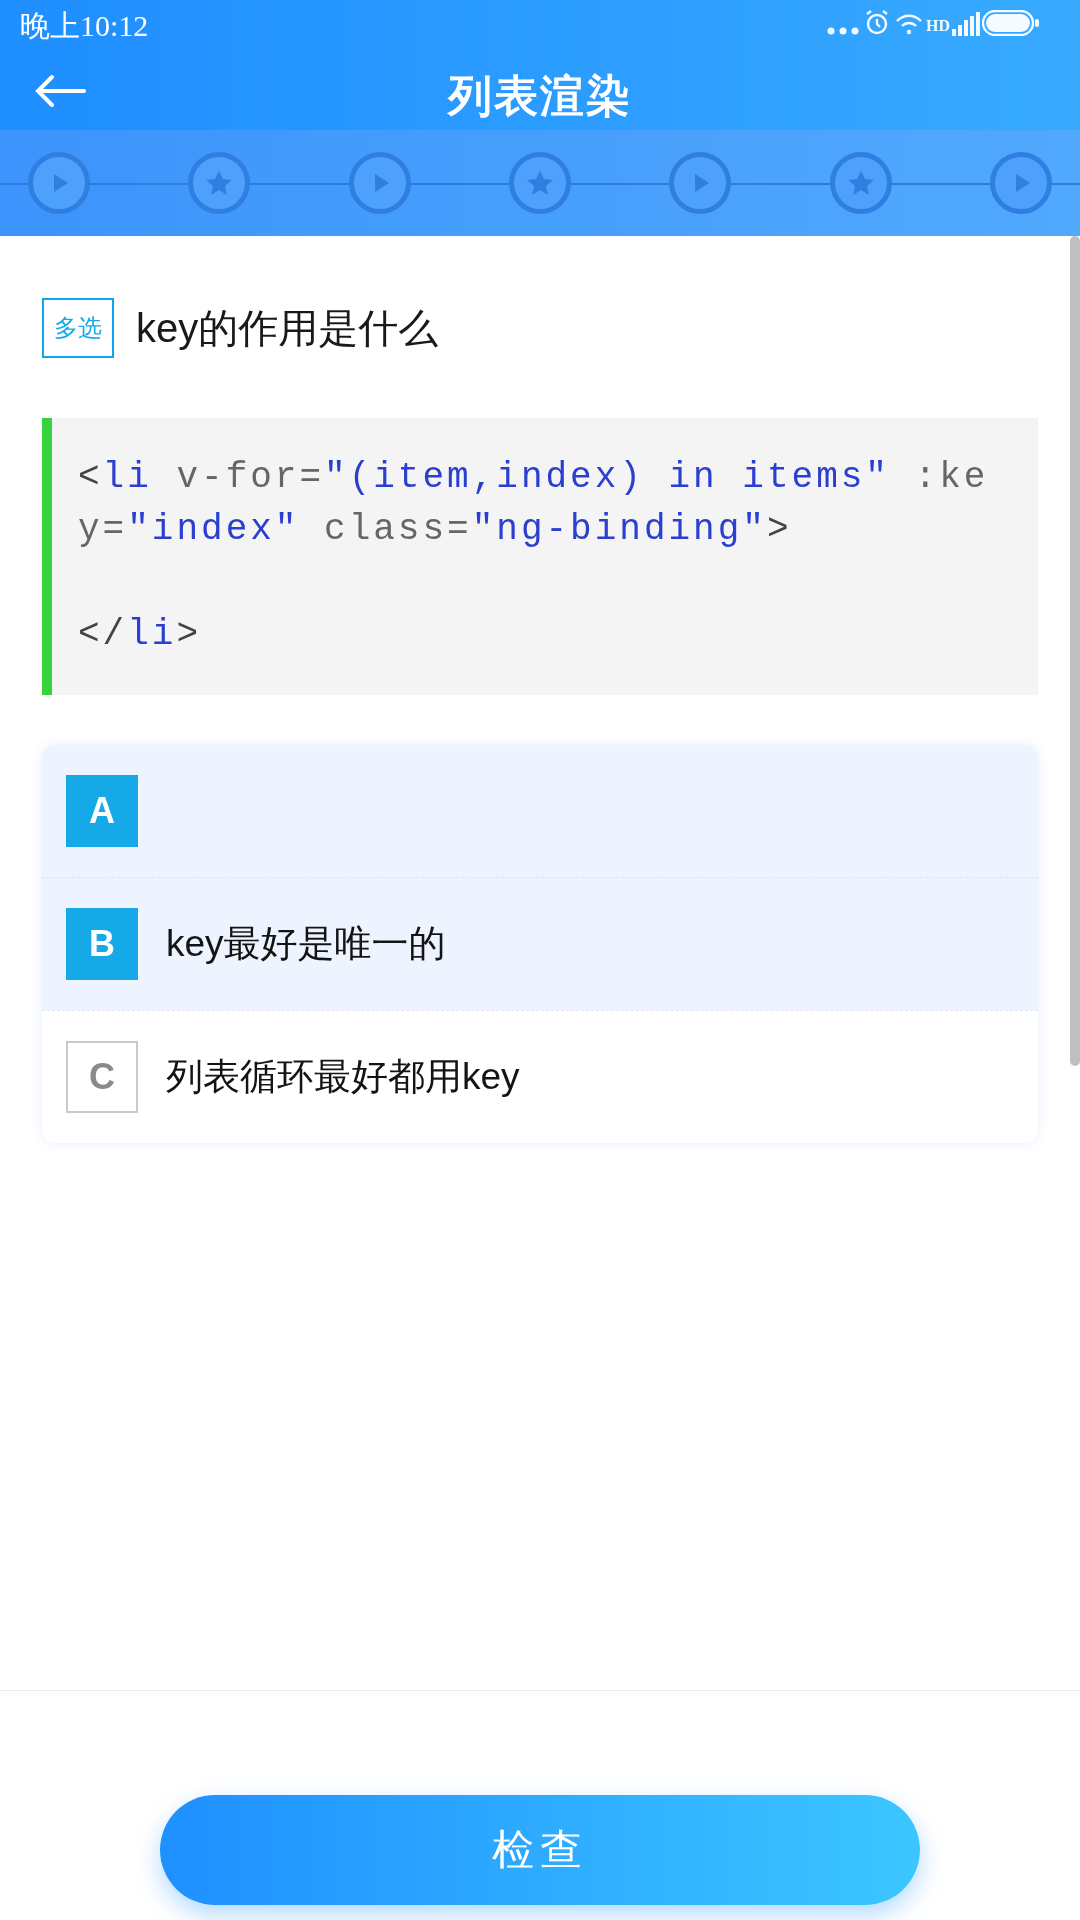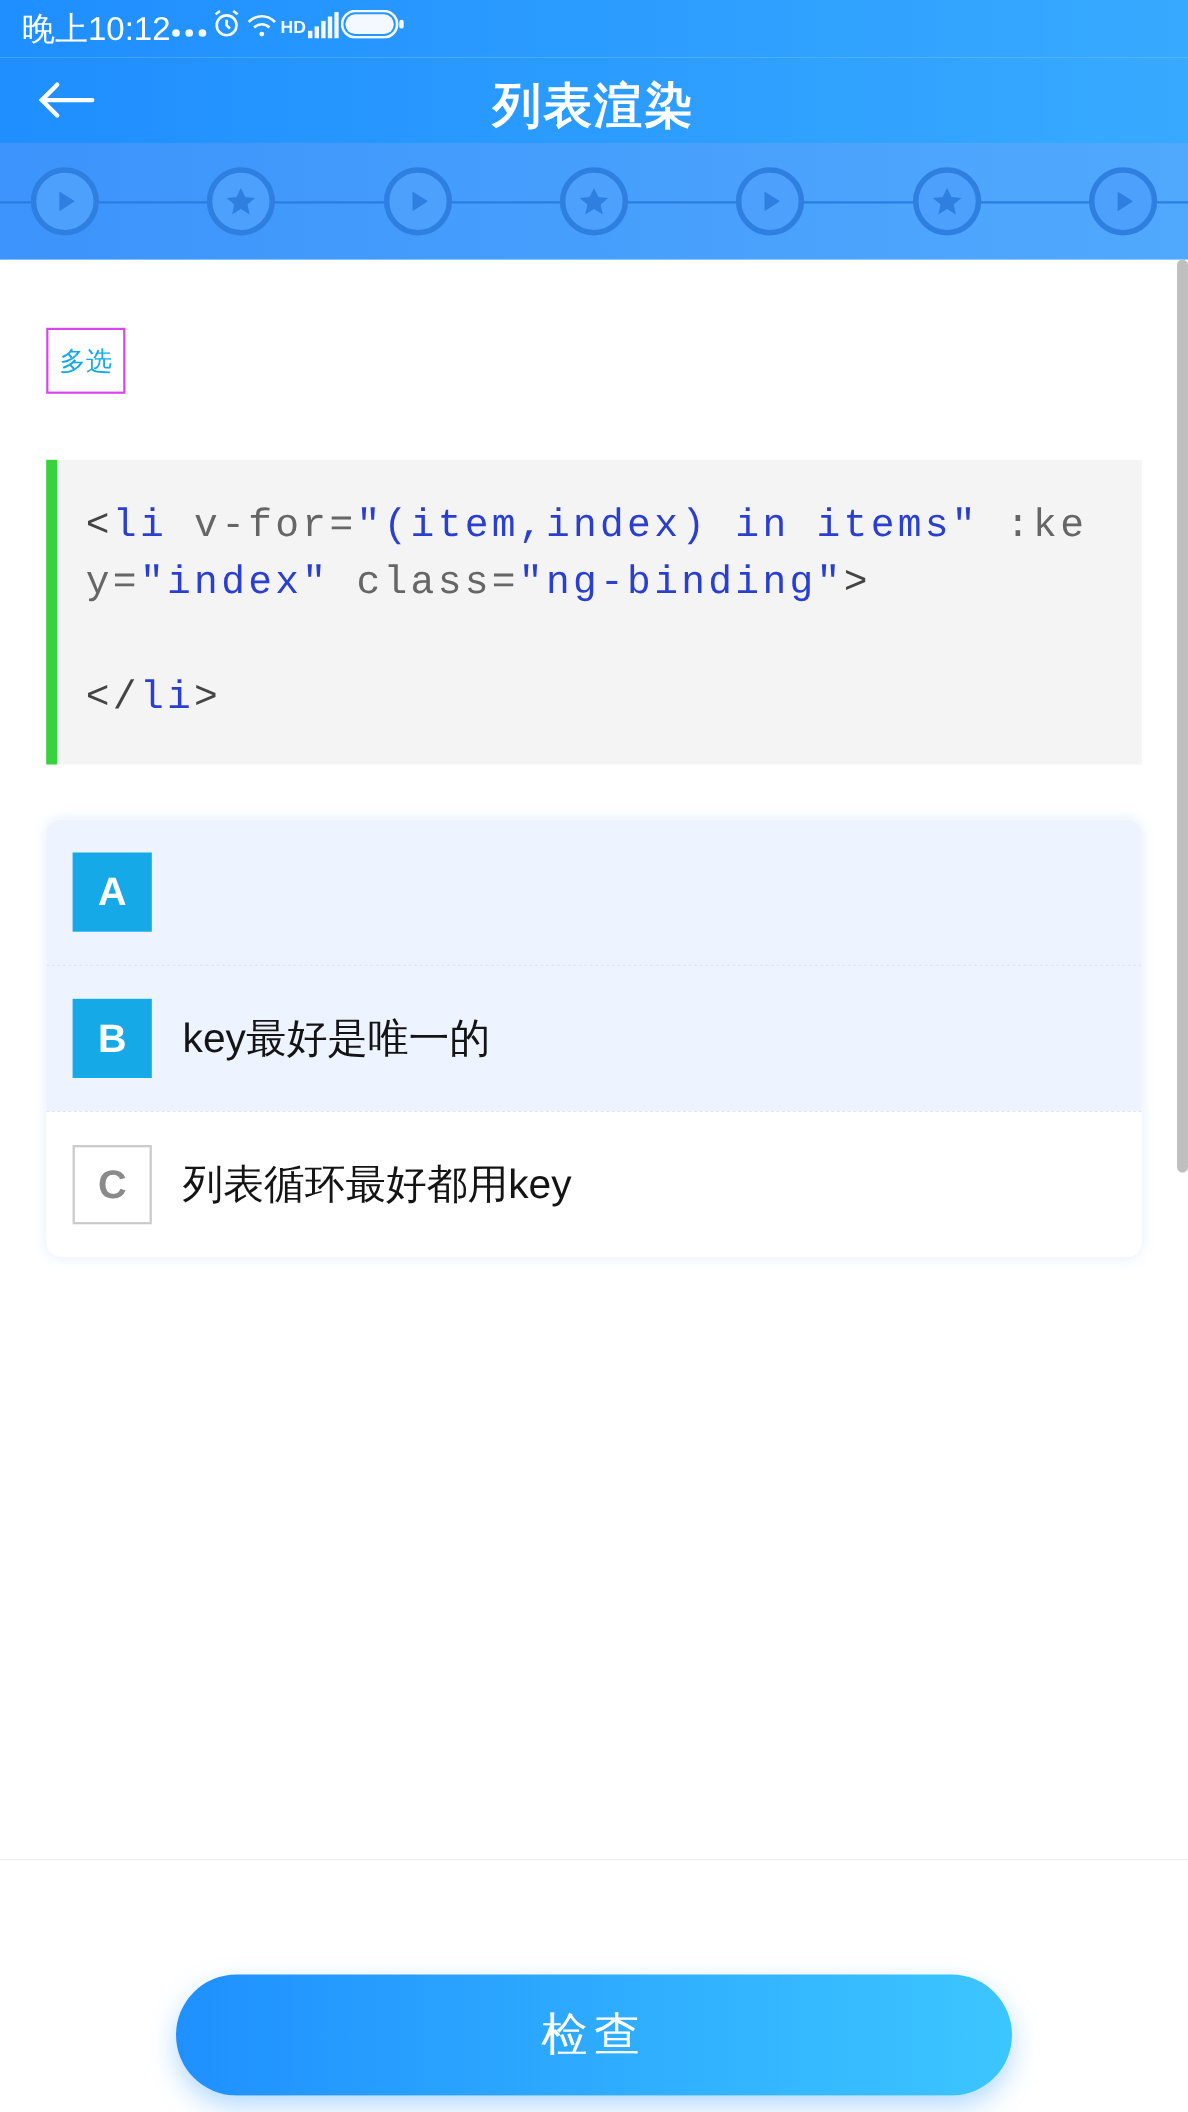--- a/index.html
+++ b/index.html
@@ -3,23 +3,24 @@
 <meta charset="utf-8">
 <style>
   * { margin: 0; padding: 0; box-sizing: border-box; }
   html, body { width: 1080px; height: 1920px; font-family: -apple-system, "Helvetica Neue", Arial, sans-serif; background: #fff; overflow: hidden; }
 
   
   .status-bar {
     height: 52px;
     background: linear-gradient(90deg, #1f8eff 0%, #37aaff 100%);
     color: #fff;
-    display: flex; align-items: center; 
-    padding: 0 12px 0 20px;
+    display: flex; align-items: center; justify-content: space-between;
+    padding: 0 40px 0 20px;
     font-size: 30px;
+    font-family: Liberation Serif, serif;
   }
   .status-right { display: flex; align-items: center; gap: 2px; }
   .status-right svg, .status-right .txt { opacity: .95; }
 
   .title-bar {
     height: 78px;
     background: linear-gradient(90deg, #1f8eff 0%, #37aaff 100%);
     display: flex; align-items: center; justify-content: center;
     position: relative;
   }
@@ -58,21 +59,21 @@
     padding: 62px 42px 40px 42px;
     position: relative;
   }
   .scroll-indicator {
     position: absolute; right: 0; top: 0; width: 10px; height: 830px;
     background: #bfbfbf; border-radius: 5px;
   }
 
   .q-header { display: flex; align-items: center; gap: 22px; margin-bottom: 60px; }
   .q-tag {
-    border: 2px solid #d946ef; color: #15a9e8;
+    border: 2px solid #0ea5e9; color: #15a9e8;
     font-size: 24px; padding: 12px 10px;
   }
   .q-title { font-size: 40px; color: #191919; font-weight: 500; }
 
   .code-block {
     border-left: 10px solid #37d33c;
     background: #f4f4f4;
     padding: 34px 26px;
     font-family: "Courier New", monospace;
     font-size: 36px;
@@ -214,20 +215,21 @@
         <polygon points="10,6 24,15 10,24"></polygon>
       </svg>
     </div>
   </div>
 
 <div class="content">
   <div class="scroll-indicator"></div>
 
   <div class="q-header">
     <span class="q-tag">多选</span>
+    <span class="q-title">key的作用是什么</span>
   </div>
 
   <div class="code-block" id="code-block"><span>&lt;</span><span class="tok-tag">li</span><span> </span><span class="tok-attr">v-for=</span><span class="tok-str">"(item,index) in items"</span><span> </span><span class="tok-attr">:key=</span><span class="tok-str">"index"</span><span> </span><span class="tok-attr">class=</span><span class="tok-str">"ng-binding"</span><span>&gt;</span><span>
 
 </span><span>&lt;/</span><span class="tok-tag">li</span><span>&gt;</span></div>
 
   <div class="choices" id="choice-list">
       <div class="choice selected">
         <div class="letter">A</div>
       </div>

